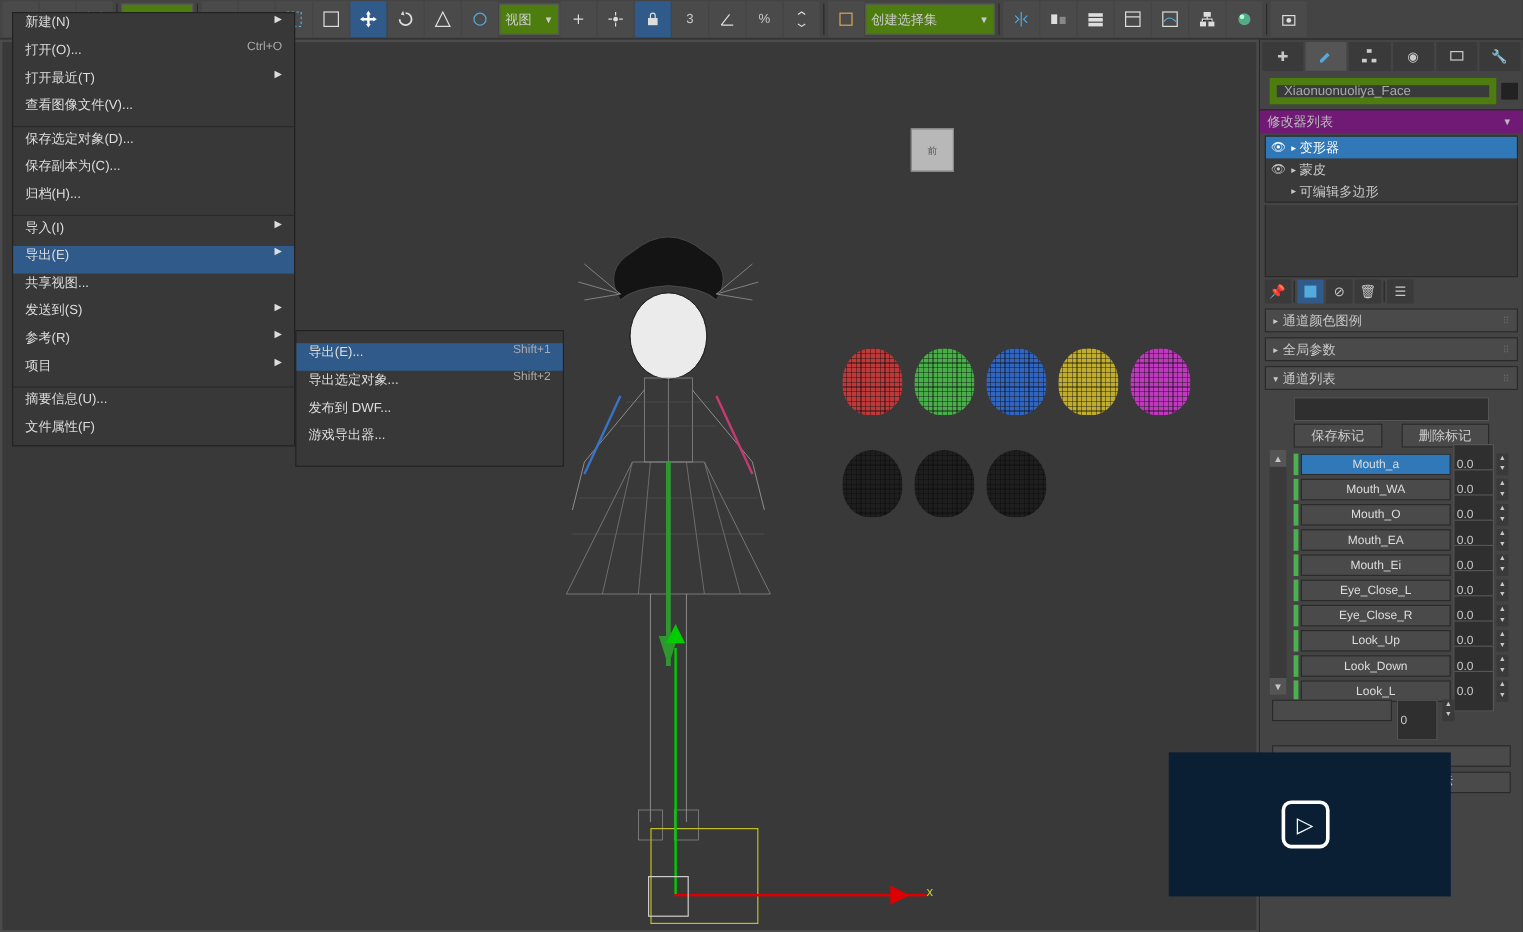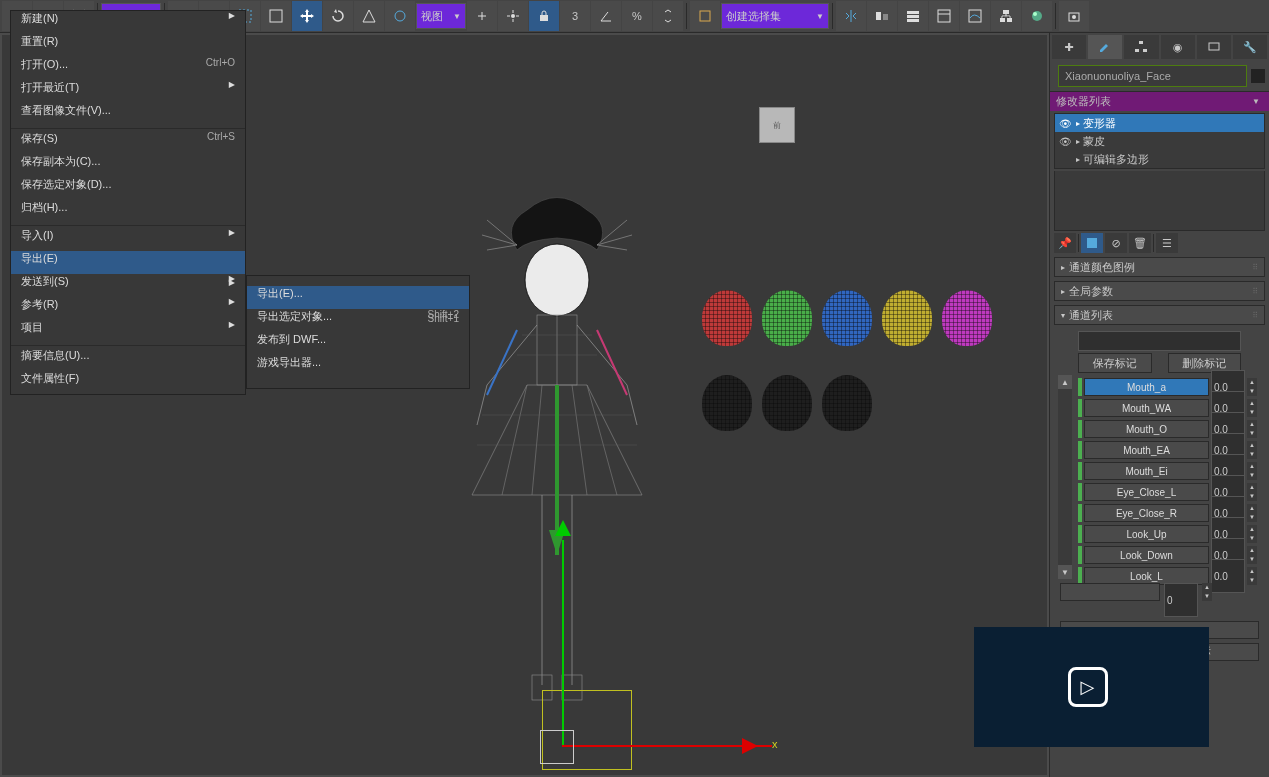--- a/index.html
+++ b/index.html
@@ -3,34 +3,34 @@
 <meta charset="utf-8">
 <style>
 * { margin: 0; padding: 0; box-sizing: border-box; font-family: "Microsoft YaHei", sans-serif; font-size: 11px; }
 body { background: #3a3a3a; color: #c8c8c8; width: 1269px; height: 777px; overflow: hidden; position: relative; }
 
 
 .top-toolbar { height: 33px; background: #444; border-bottom: 1px solid #2a2a2a; display: flex; align-items: center; padding: 0 2px; gap: 1px; position: relative; }
 .tool-btn { width: 30px; height: 30px; background: #4a4a4a; display: flex; align-items: center; justify-content: center; cursor: pointer; }
 .tool-btn.active { background: #2f5a8a; }
 .tool-divider { width: 1px; height: 26px; background: #2a2a2a; margin: 0 2px; }
-.dropdown-field { height: 22px; background: #6d28d9; border: 1px solid #555; color: #ccc; padding: 12px 4px; display: flex; align-items: center; justify-content: space-between; }
+.dropdown-field { height: 22px; background: #4d7c0f; border: 1px solid #555; color: #ccc; padding: 12px 4px; display: flex; align-items: center; justify-content: space-between; }
 .dropdown-field .arrow { font-size: 8px; margin-left: 3px; }
 
 
 .main { display: flex; height: calc(100% - 33px); }
 .viewport { flex: 1; background: #4b4b4b; position: relative; }
 .viewport-inner { position: absolute; left: 2px; top: 2px; right: 2px; bottom: 2px; background: #393939; }
 
 
 .right-panel { width: 220px; background: #444; border-left: 1px solid #2a2a2a; display: flex; flex-direction: column; }
 .tab-row { height: 28px; display: flex; padding: 2px; gap: 2px; }
 .tab-btn { flex: 1; background: #3a3a3a; display: flex; align-items: center; justify-content: center; cursor: pointer; }
 .tab-btn.active { background: #555; }
-.obj-name { height: 22px; background: #3a3a3a; margin: 4px; border: 1px solid #4d7c0f; padding: 3px 6px; color: #aaa; display: flex; align-items: center; }
+.obj-name { height: 22px; background: #3a3a3a; margin: 4px; border: 6px solid #4d7c0f; padding: 3px 6px; color: #aaa; display: flex; align-items: center; }
 .color-swatch { width: 14px; height: 14px; background: #222; margin-left: auto; }
 .section-header { height: 20px; background: #701a75; padding: 2px 6px; color: #bbb; display: flex; align-items: center; border-top: 1px solid #2a2a2a; cursor: pointer; }
 .section-header .arrow { font-size: 8px; margin-right: 3px; }
 .modifier-list { margin: 2px 4px; background: #3a3a3a; border: 1px solid #2a2a2a; }
 .mod-item { height: 18px; padding: 1px 4px; display: flex; align-items: center; gap: 3px; cursor: pointer; }
 .mod-item.selected { background: #3078b8; color: #fff; }
 .mod-item .eye { width: 14px; font-size: 10px; }
 .mod-item .tri { font-size: 8px; }
 .mod-stack-space { height: 60px; background: #3a3a3a; margin: 0 4px; border: 1px solid #2a2a2a; border-top: none; }
 .mod-tool-row { height: 24px; display: flex; gap: 2px; padding: 2px 4px; align-items: center; }
@@ -55,21 +55,21 @@
 .scroll-col { width: 14px; background: #3a3a3a; margin-right: 2px; display: flex; flex-direction: column; align-items: center; }
 .scroll-up, .scroll-down { height: 14px; width: 14px; background: #555; font-size: 8px; display: flex; align-items: center; justify-content: center; cursor: pointer; }
 .hidden-block { width: 100px; height: 18px; background: #4a4a4a; border: 1px solid #2a2a2a; }
 .footer-text { padding: 4px 8px; color: #bbb; text-align: center; font-size: 10px; }
 
 
 .file-menu { position: absolute; left: 10px; top: 10px; width: 236px; background: #383838; border: 1px solid #222; z-index: 100; }
 .menu-item { height: 23px; padding: 0 10px; display: flex; align-items: flex-start; color: #ddd; cursor: pointer; position: relative; gap: 12px; }
 .menu-item .shortcut { margin-left: auto; color: #aaa; font-size: 10px; }
 .menu-item .sub-arrow { margin-left: auto; font-size: 8px; }
-.menu-item.highlighted { background: #2f5a8a; flex-direction: column; }
+.menu-item.highlighted { background: #2f5a8a; }
 .menu-sep { height: 1px; background: #2a2a2a; margin: 2px 0; }
 .submenu { position: absolute; left: 246px; top: 275px; width: 224px; background: #383838; border: 1px solid #222; z-index: 101; }
 .head-row { position: absolute; top: 255px; left: 700px; display: flex; gap: 10px; }
 .head-row2 { position: absolute; top: 340px; left: 700px; display: flex; gap: 10px; }
 .wire-head { width: 50px; height: 56px; border-radius: 50% 50% 45% 45%; opacity: 0.85; background-image: repeating-linear-gradient(0deg, transparent, transparent 3px, rgba(0,0,0,.4) 3px, rgba(0,0,0,.4) 4px), repeating-linear-gradient(90deg, transparent, transparent 3px, rgba(0,0,0,.4) 3px, rgba(0,0,0,.4) 4px); }
 
 
 .gizmo { position: absolute; left: 540px; top: 555px; }
 .gizmo-rect { position: absolute; left: 0; top: 100px; width: 90px; height: 80px; border: 1px solid #c0c020; }
 .x-axis { position: absolute; left: 20px; top: 155px; width: 210px; height: 2px; background: #d00; }
@@ -549,55 +549,51 @@
     <div class="footer-text">自动更新加载目标</div>
   </div>
 </div>
 
 <div class="file-menu">
   <div class="menu-item">
       <span>新建(N)</span>
       <span class="sub-arrow">▶</span>
     </div>
   <div class="menu-item">
-      <span>重置(R)</span>
-    </div>
-  <div class="menu-item">
       <span>打开(O)...</span>
       <span class="shortcut">Ctrl+O</span>
     </div>
   <div class="menu-item">
       <span>打开最近(T)</span>
       <span class="sub-arrow">▶</span>
     </div>
   <div class="menu-item">
       <span>查看图像文件(V)...</span>
     </div>
   <div class="menu-sep"></div>
   <div class="menu-item">
-      <span>保存(S)</span>
-      <span class="shortcut">Ctrl+S</span>
+      <span>保存选定对象(D)...</span>
     </div>
   <div class="menu-item">
       <span>保存副本为(C)...</span>
-    </div>
-  <div class="menu-item">
-      <span>保存选定对象(D)...</span>
     </div>
   <div class="menu-item">
       <span>归档(H)...</span>
     </div>
   <div class="menu-sep"></div>
   <div class="menu-item">
       <span>导入(I)</span>
       <span class="sub-arrow">▶</span>
     </div>
   <div class="menu-item highlighted">
       <span>导出(E)</span>
       <span class="sub-arrow">▶</span>
+    </div>
+  <div class="menu-item">
+      <span>共享视图...</span>
     </div>
   <div class="menu-item">
       <span>发送到(S)</span>
       <span class="sub-arrow">▶</span>
     </div>
   <div class="menu-item">
       <span>参考(R)</span>
       <span class="sub-arrow">▶</span>
     </div>
   <div class="menu-item">

